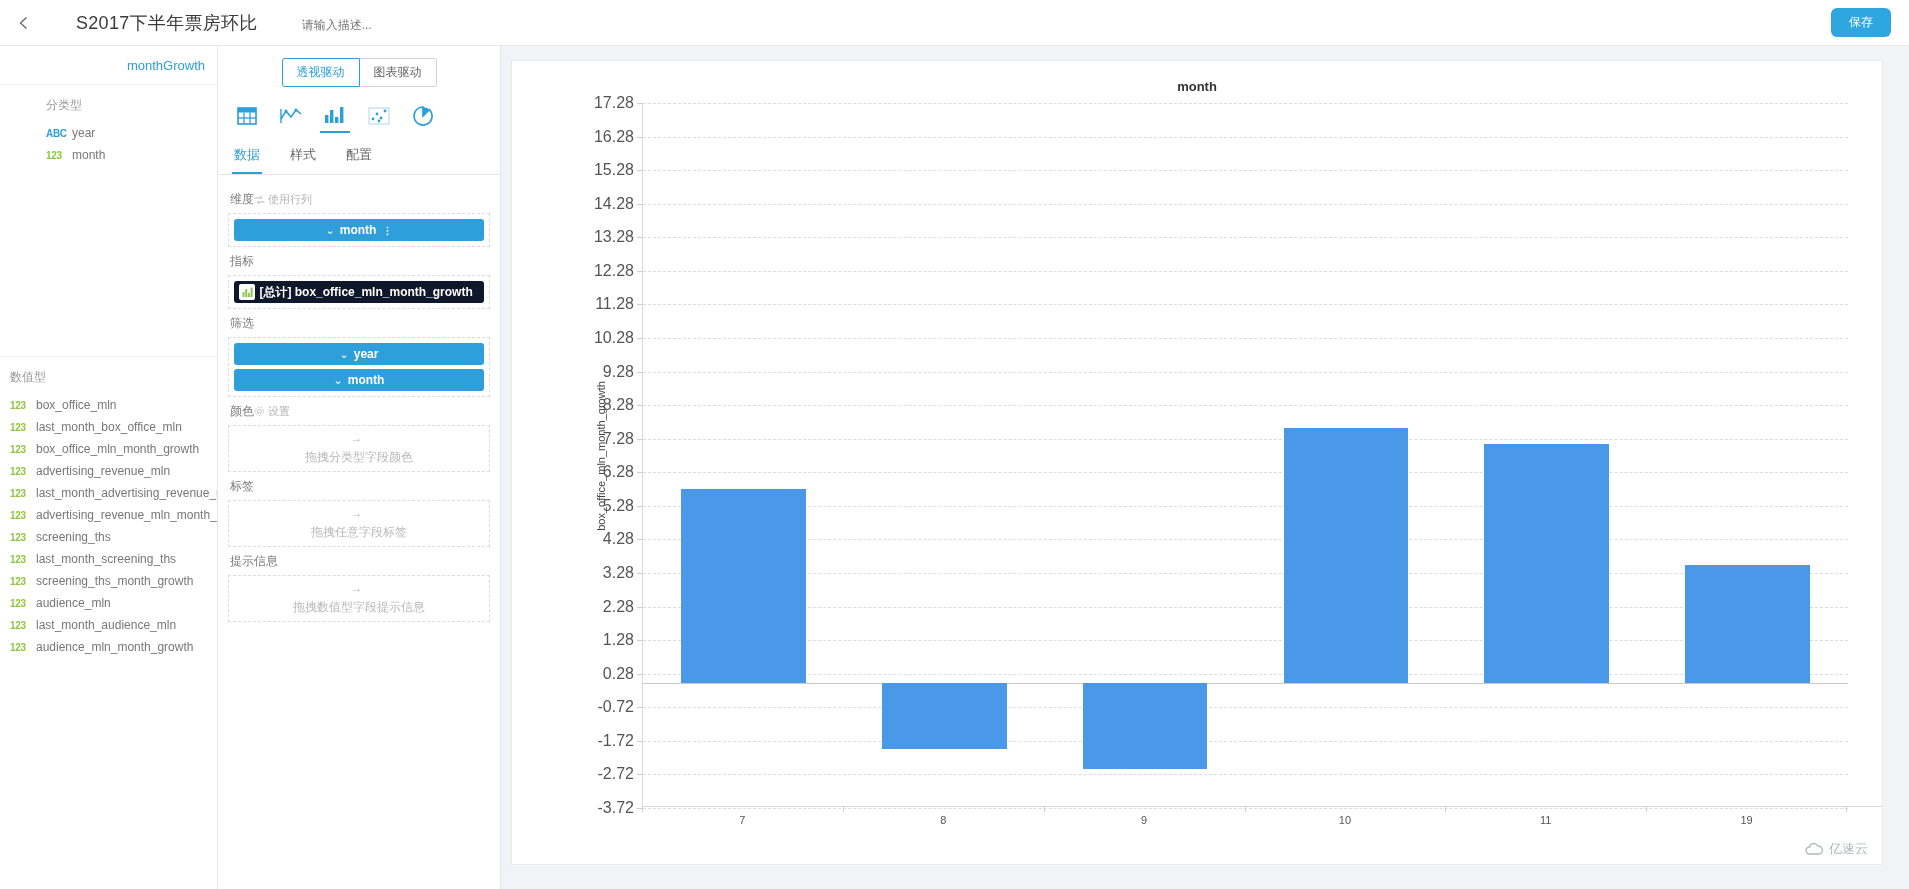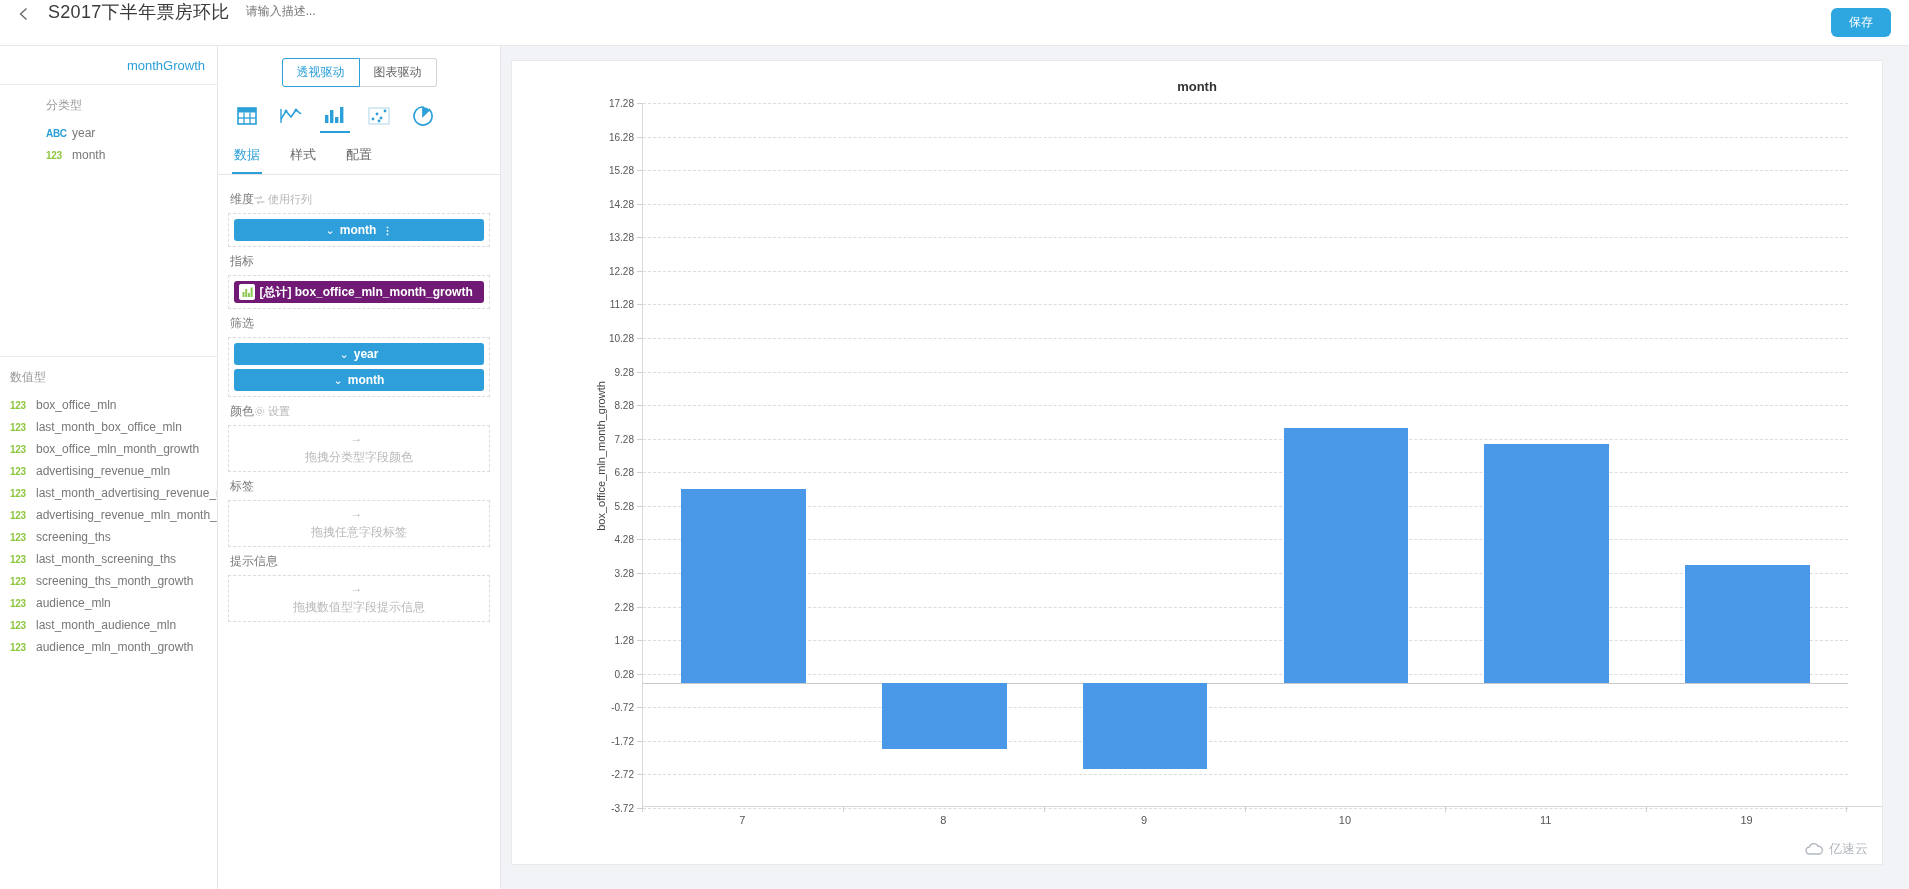--- a/index.html
+++ b/index.html
@@ -9,23 +9,24 @@
     background: #ffffff;
     overflow: hidden;
   }
   .app { position: relative; width: 1909px; height: 889px; display: flex; flex-direction: column; }
 
   
   .topbar {
     height: 46px; flex: 0 0 46px;
     background: #fff;
     border-bottom: 1px solid #e8e8e8;
-    display: flex; align-items: flex-start;
+    display: flex; align-items: center;
     padding: 0 18px 0 10px;
     position: relative;
+    gap: 28px;
   }
   .back-btn {
     width: 28px; height: 28px;
     display: flex; align-items: center; justify-content: center;
     cursor: pointer; color: #555;
   }
   .back-btn svg { display: block; }
   .doc-title {
     font-size: 18px; color: #3a3a3a;
     margin-left: 10px; letter-spacing: .3px;
@@ -144,21 +145,21 @@
     min-height: 44px; align-items: center; justify-content: center;
     color: #b9b9b9; font-size: 12px;
   }
   .pill {
     height: 22px; border-radius: 3px;
     color: #fff; font-size: 12px; font-weight: bold;
     display: flex; align-items: center; justify-content: center;
     position: relative; cursor: pointer;
   }
   .pill.blue { background: #2e9fda; }
-  .pill.green { background: #701a75; }
+  .pill.green { background: #0f172a; }
   .pill .caret { margin-right: 5px; font-weight: normal; font-size: 11px; }
   .pill .mico {
     position: absolute; left: 5px; top: 3px;
     width: 16px; height: 16px;
     background: #fff; border-radius: 2px;
     display: flex; align-items: center; justify-content: center;
   }
   .pill .sortico { margin-left: 6px; font-size: 10px; opacity: .95; }
 
   
@@ -180,21 +181,21 @@
   .plotwrap { position: absolute; inset: 42px 34px 56px 0; }
   .yaxis-title {
     position: absolute; left: 14px; top: 50%;
     transform: translateY(-50%) rotate(-90deg);
     transform-origin: center;
     font-size: 11px; color: #444; white-space: nowrap;
   }
   .ylabels { position: absolute; left: 34px; top: 0; bottom: 0; width: 96px; }
   .ylabel {
     position: absolute; right: 8px;
-    font-size: 10px; color: #555;
+    font-size: 16px; color: #555;
     transform: translateY(-50%); white-space: nowrap;
   }
   .ytick {
     position: absolute; right: 0; width: 5px;
     border-top: 1px solid #cfcfcf;
   }
   .plot {
     position: absolute; left: 130px; right: 0; top: 0; bottom: 0;
     border-left: 1px solid #d8d8d8;
   }

